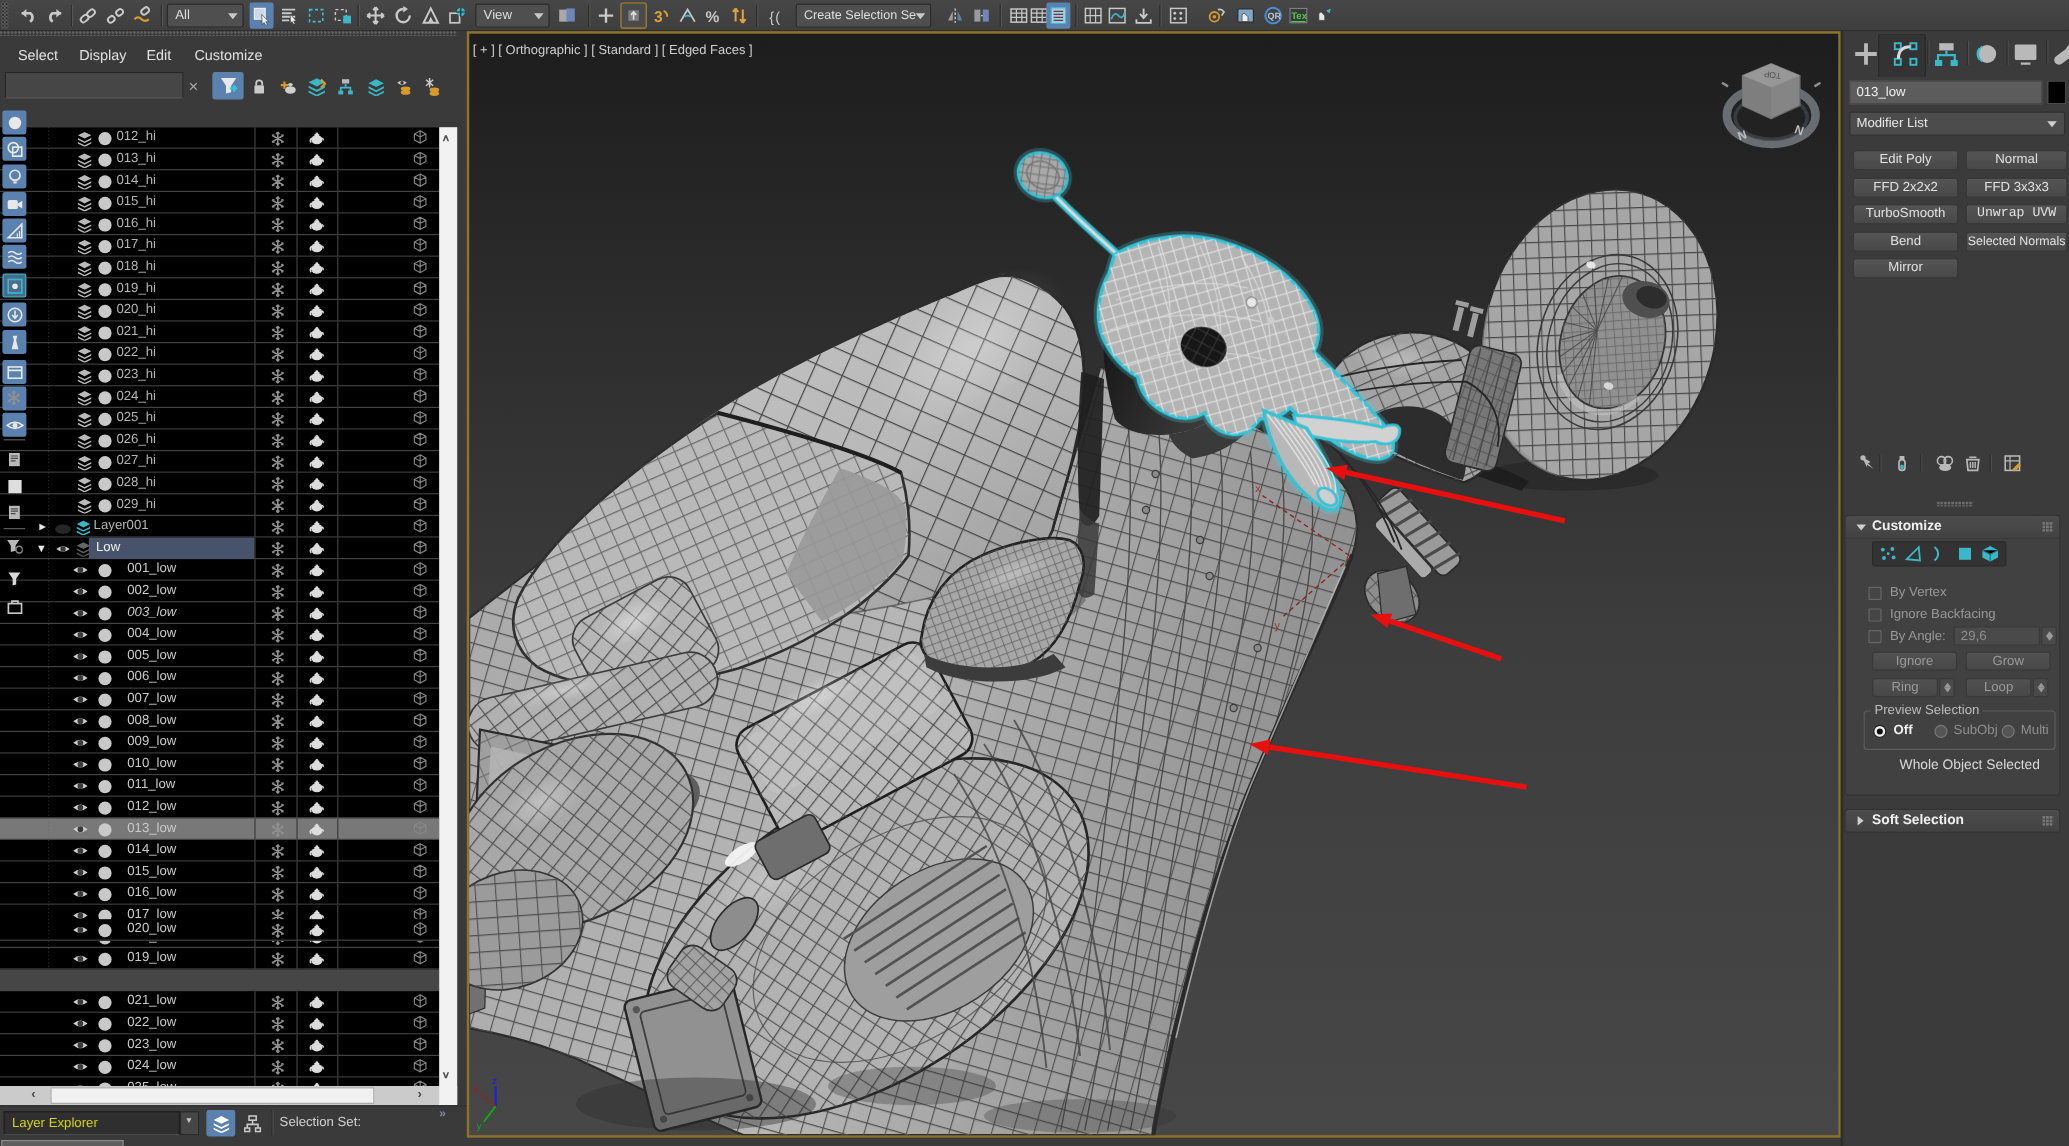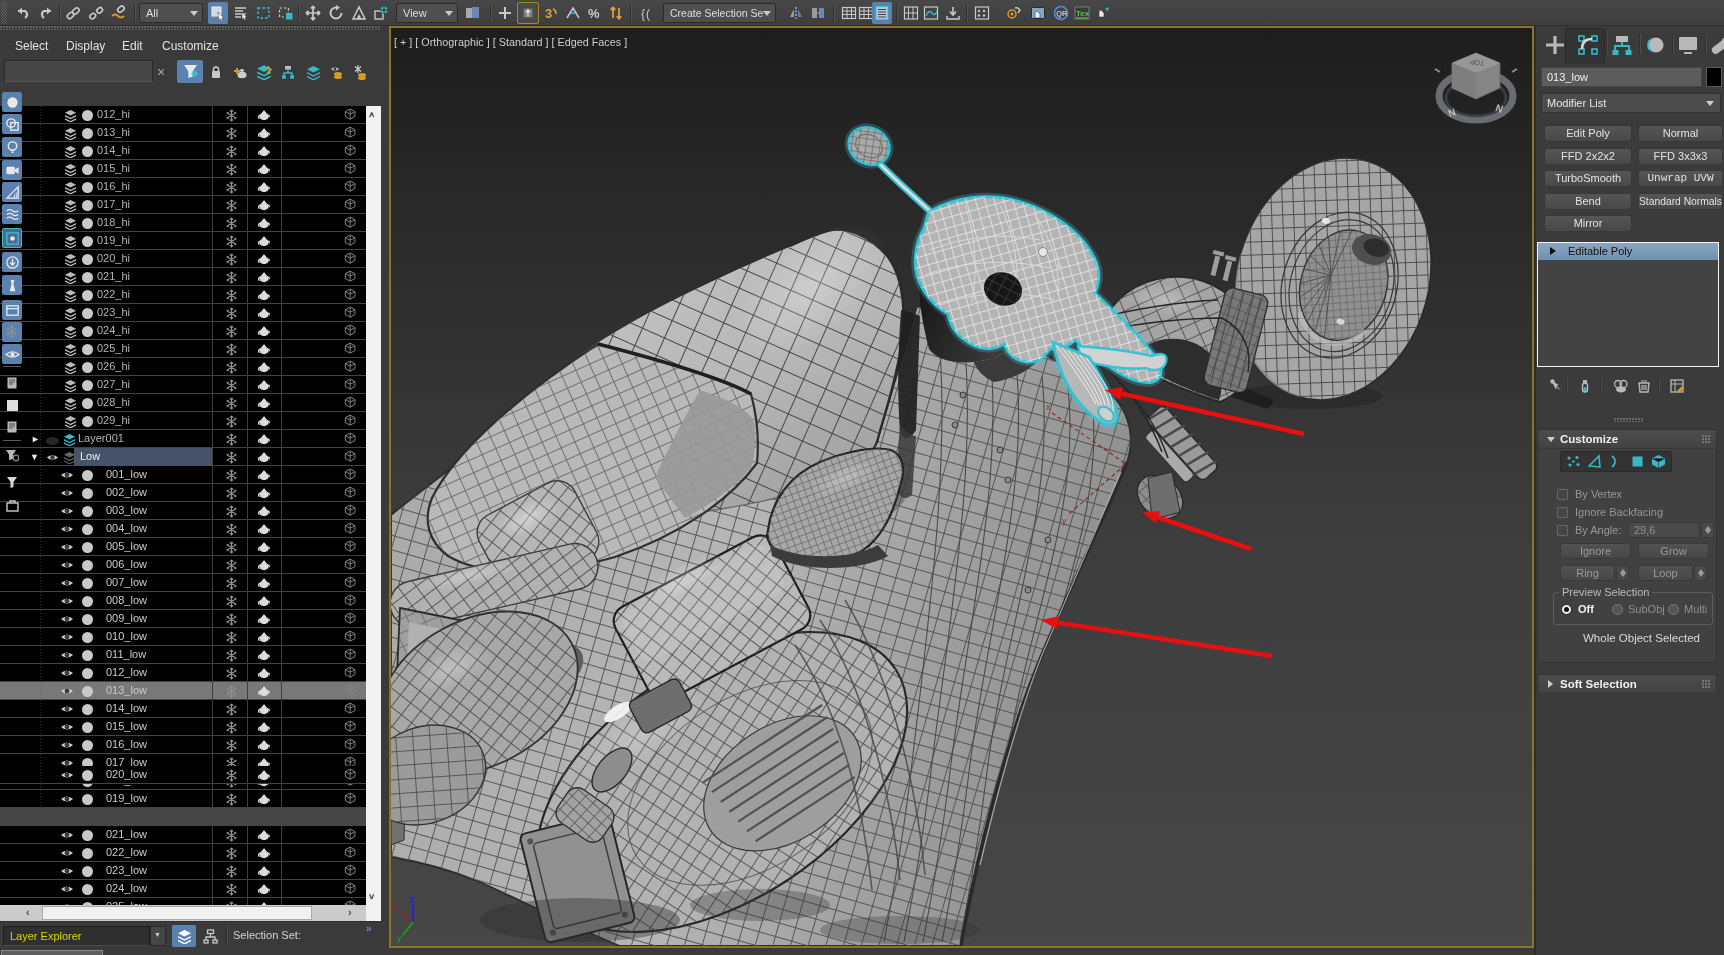--- a/index.html
+++ b/index.html
@@ -1035,21 +1035,21 @@
         </span>
 <span class="ri" style="left:343px">
           <svg width="14" height="14" viewBox="0 0 16 16">
             <use href="#i-cube"></use>
           </svg>
         </span>
 <span class="csep" style="left:212px"></span>
         <span class="csep" style="left:247px"></span>
         <span class="csep" style="left:281px"></span>
 </div>
-<div class="row" style="top:396px;">
+<div class="row" style="top:396px;font-style:italic;">
 <span class="ri" style="left:59px">
           <svg width="14" height="14" viewBox="0 0 14 14">
             <use href="#i-eye"></use>
           </svg>
         </span>
 <span class="ri" style="left:79px">
           <span style="width:11px;height:11px;border-radius:50%;background:#c9c9c9;display:block"></span>
         </span>
 <span class="nm" style="left:106px;color:#cacaca">003_low</span>
 <span class="ri" style="left:223px">
@@ -2200,28 +2200,22 @@
 <div id="objname">013_low</div>
     <div id="swatch"></div>
 <div id="modlist">Modifier List<span style="position:absolute;right:6px;top:7px;width:0;height:0;border-left:4.5px solid transparent;border-right:4.5px solid transparent;border-top:5px solid #cfcfcf"></span></div>
 <div class="mbtn" style="left:10px;top:99px">Edit Poly</div>
 <div class="mbtn" style="left:104px;top:99px;width:85px;">Normal</div>
 <div class="mbtn" style="left:10px;top:121.5px">FFD 2x2x2</div>
 <div class="mbtn" style="left:104px;top:121.5px;width:85px;">FFD 3x3x3</div>
 <div class="mbtn" style="left:10px;top:144.0px">TurboSmooth</div>
 <div class="mbtn" style="left:104px;top:144.0px;width:85px;font-family:Liberation Mono, monospace;">Unwrap UVW</div>
 <div class="mbtn" style="left:10px;top:166.5px">Bend</div>
-<div class="mbtn" style="left:104px;top:166.5px;width:85px;font-size:10.3px;">Standard Normals</div>
+<div class="mbtn" style="left:104px;top:166.5px;width:85px;font-size:10.3px;">Selected Normals</div>
 <div class="mbtn" style="left:10px;top:189.0px">Mirror</div>
-<div id="stack">
-      <div id="stacksel">
-        <span style="position:absolute;left:12px;top:4px;width:0;height:0;border-top:4.5px solid transparent;border-bottom:4.5px solid transparent;border-left:6px solid #111"></span>
-        <span style="position:absolute;left:30px">Editable Poly</span>
-      </div>
-    </div>
 <div class="sticon" style="left:12px">
       <svg width="16" height="16" viewBox="0 0 16 16">
         <path d="M6 2 L12 8 L9.5 8.5 L13 14 L8.5 9.5 L8 12 Z" fill="#b9b9b9" transform="rotate(-14 8 8)"></path>
         <circle cx="5.5" cy="3.5" r="2.2" fill="#b9b9b9"></circle>
       </svg>
     </div>
 <div class="sticon" style="left:42px">
       <svg width="16" height="16" viewBox="0 0 16 16">
         <rect x="6" y="2" width="4" height="3" fill="#b9b9b9"></rect>
         <rect x="5.5" y="5" width="5" height="9" rx="2.5" fill="none" stroke="#b9b9b9" stroke-width="1.4"></rect>

